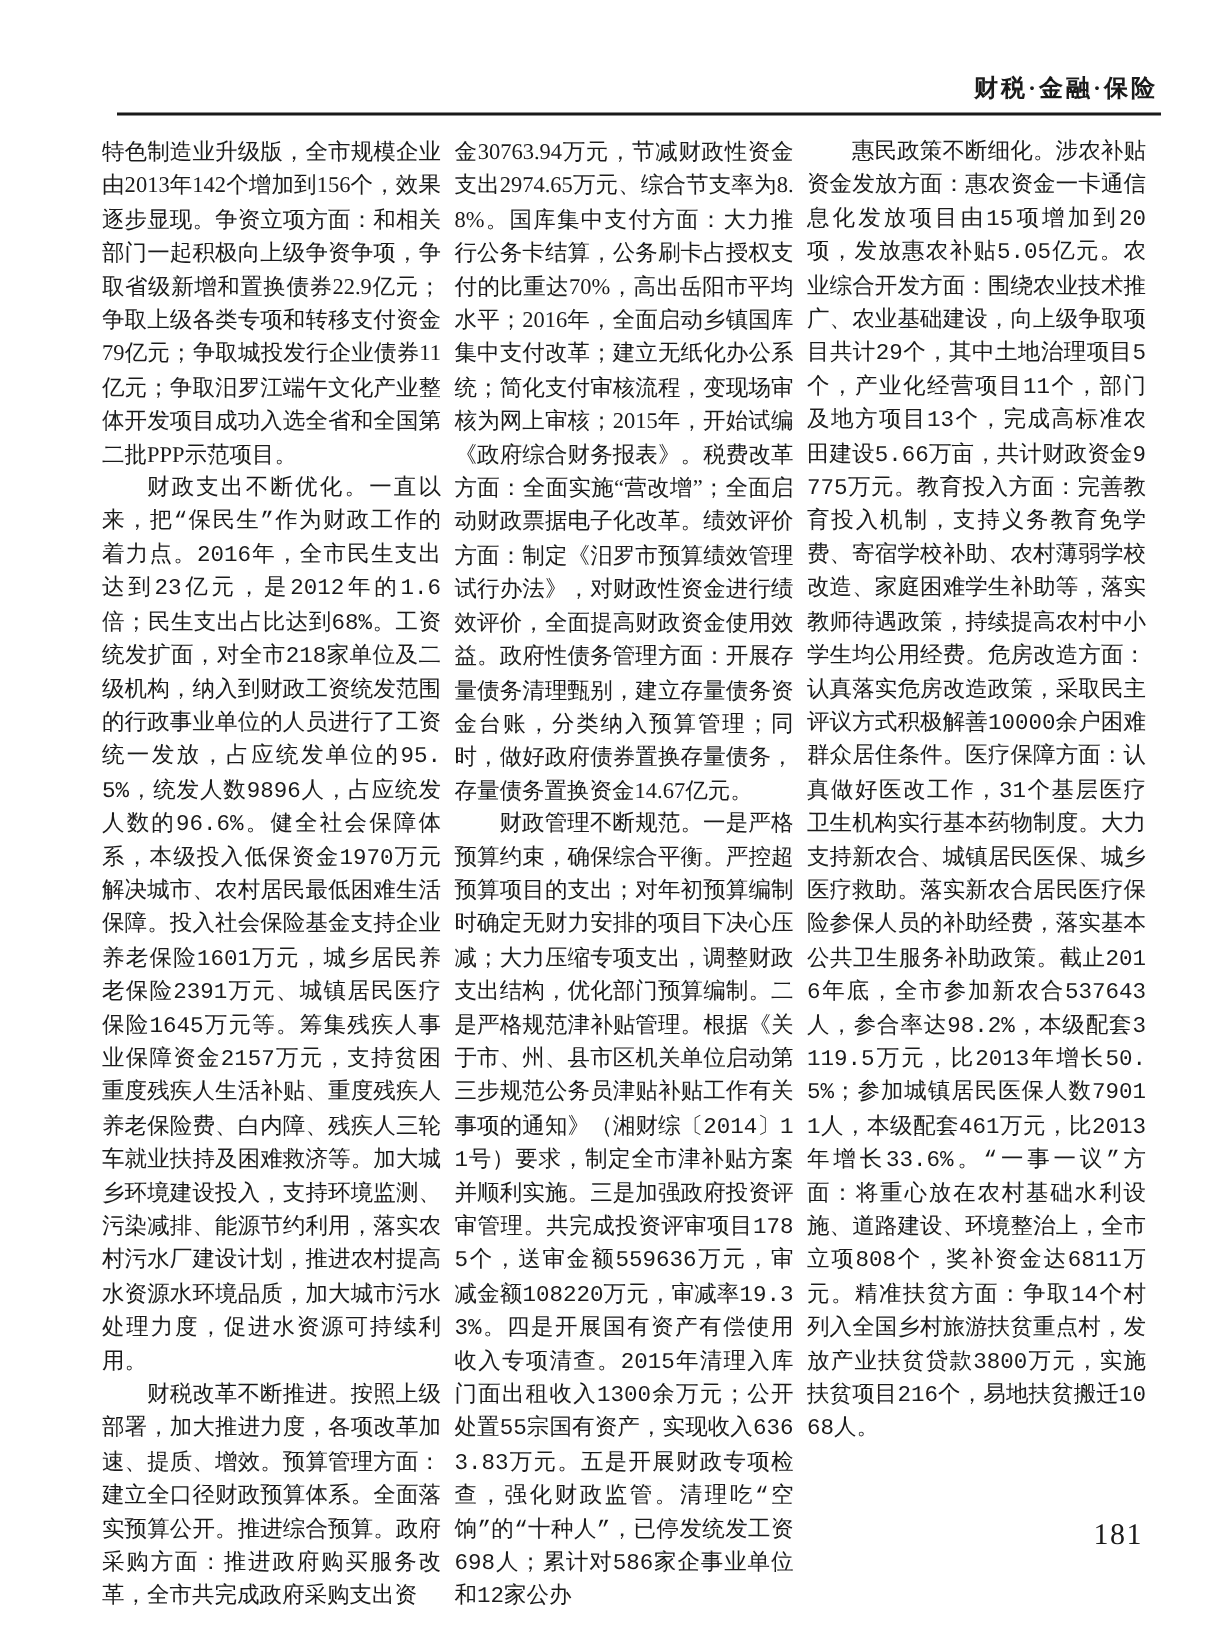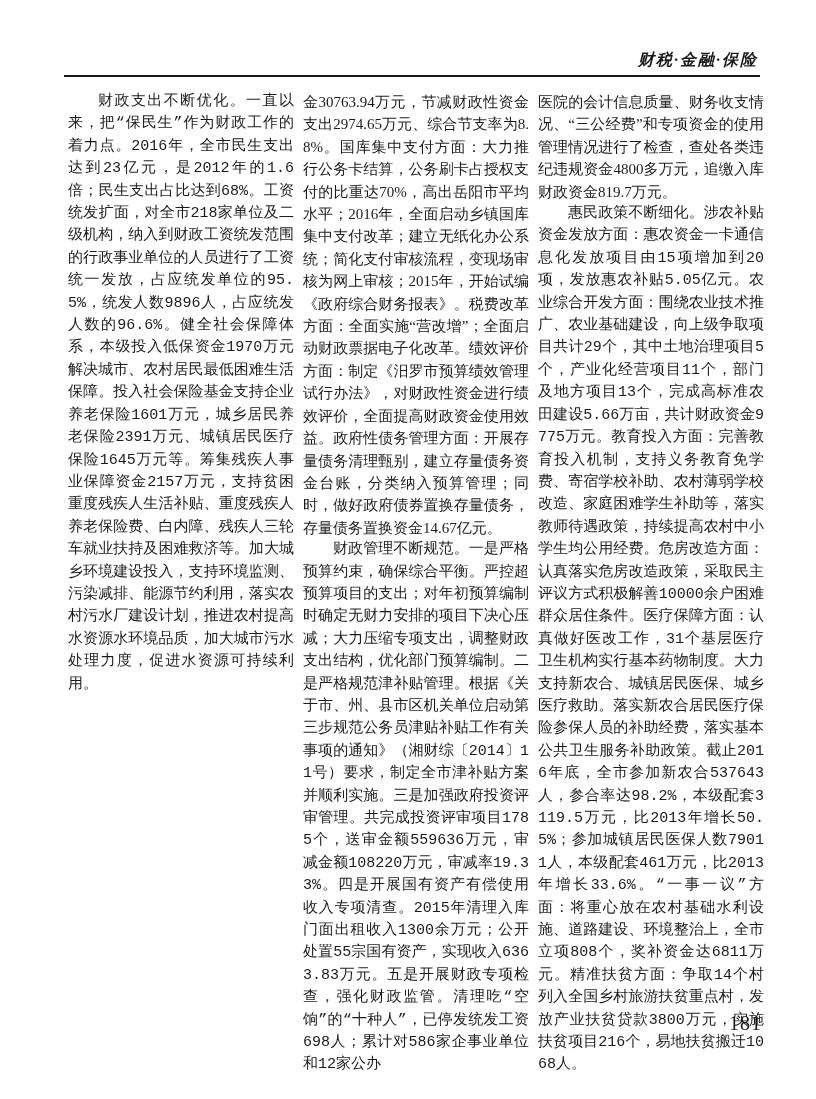--- a/index.html
+++ b/index.html
@@ -15,24 +15,23 @@
     overflow: hidden;
   }
   .page {
     position: relative;
     width: 816px;
     height: 1099px;
     background: #ffffff;
   }
   .header {
     position: absolute;
-    left: 64px;
+    left: 78px;
     top: 50px;
     width: 696px;
-    font-style: italic;
   }
   .header-title {
     text-align: right;
     font-weight: bold;
     font-size: 16px;
     letter-spacing: 2px;
     line-height: 20px;
     padding-right: 2px;
   }
   .header-rule {
@@ -77,27 +76,28 @@
 
 <div class="page">
 
   <div class="header">
     <div class="header-title">财税·金融·保险</div>
     <div class="header-rule"></div>
   </div>
 
   <div class="columns">
     <div class="col">
+        <p class="seg">特色制造业升级版，全市规模企业由2013年142个增加到156个，效果逐步显现。争资立项方面：和相关部门一起积极向上级争资争项，争取省级新增和置换债券22.9亿元；争取上级各类专项和转移支付资金79亿元；争取城投发行企业债券11亿元；争取汨罗江端午文化产业整体开发项目成功入选全省和全国第二批PPP示范项目。</p>
         <p class="seg indent">财政支出不断优化。一直以来，把“保民生”作为财政工作的着力点。2016年，全市民生支出达到23亿元，是2012年的1.6倍；民生支出占比达到68%。工资统发扩面，对全市218家单位及二级机构，纳入到财政工资统发范围的行政事业单位的人员进行了工资统一发放，占应统发单位的95.5%，统发人数9896人，占应统发人数的96.6%。健全社会保障体系，本级投入低保资金1970万元解决城市、农村居民最低困难生活保障。投入社会保险基金支持企业养老保险1601万元，城乡居民养老保险2391万元、城镇居民医疗保险1645万元等。筹集残疾人事业保障资金2157万元，支持贫困重度残疾人生活补贴、重度残疾人养老保险费、白内障、残疾人三轮车就业扶持及困难救济等。加大城乡环境建设投入，支持环境监测、污染减排、能源节约利用，落实农村污水厂建设计划，推进农村提高水资源水环境品质，加大城市污水处理力度，促进水资源可持续利用。</p>
+        <p class="seg indent">财税改革不断推进。按照上级部署，加大推进力度，各项改革加速、提质、增效。预算管理方面：建立全口径财政预算体系。全面落实预算公开。推进综合预算。政府采购方面：推进政府购买服务改革，全市共完成政府采购支出资</p>
       </div>
     <div class="col">
         <p class="seg">金30763.94万元，节减财政性资金支出2974.65万元、综合节支率为8.8%。国库集中支付方面：大力推行公务卡结算，公务刷卡占授权支付的比重达70%，高出岳阳市平均水平；2016年，全面启动乡镇国库集中支付改革；建立无纸化办公系统；简化支付审核流程，变现场审核为网上审核；2015年，开始试编《政府综合财务报表》。税费改革方面：全面实施“营改增”；全面启动财政票据电子化改革。绩效评价方面：制定《汨罗市预算绩效管理试行办法》，对财政性资金进行绩效评价，全面提高财政资金使用效益。政府性债务管理方面：开展存量债务清理甄别，建立存量债务资金台账，分类纳入预算管理；同时，做好政府债券置换存量债务，存量债务置换资金14.67亿元。</p>
         <p class="seg indent">财政管理不断规范。一是严格预算约束，确保综合平衡。严控超预算项目的支出；对年初预算编制时确定无财力安排的项目下决心压减；大力压缩专项支出，调整财政支出结构，优化部门预算编制。二是严格规范津补贴管理。根据《关于市、州、县市区机关单位启动第三步规范公务员津贴补贴工作有关事项的通知》（湘财综〔2014〕11号）要求，制定全市津补贴方案并顺利实施。三是加强政府投资评审管理。共完成投资评审项目1785个，送审金额559636万元，审减金额108220万元，审减率19.33%。四是开展国有资产有偿使用收入专项清查。2015年清理入库门面出租收入1300余万元；公开处置55宗国有资产，实现收入6363.83万元。五是开展财政专项检查，强化财政监管。清理吃“空饷”的“十种人”，已停发统发工资698人；累计对586家企事业单位和12家公办</p>
       </div>
     <div class="col">
-        <p class="seg">医院的会计信息质量、财务收支情况、“三公经费”和专项资金的使用管理情况进行了检查，查处各类违纪违规资金4800多万元，追缴入库财政资金819.7万元。</p>
         <p class="seg indent">惠民政策不断细化。涉农补贴资金发放方面：惠农资金一卡通信息化发放项目由15项增加到20项，发放惠农补贴5.05亿元。农业综合开发方面：围绕农业技术推广、农业基础建设，向上级争取项目共计29个，其中土地治理项目5个，产业化经营项目11个，部门及地方项目13个，完成高标准农田建设5.66万亩，共计财政资金9775万元。教育投入方面：完善教育投入机制，支持义务教育免学费、寄宿学校补助、农村薄弱学校改造、家庭困难学生补助等，落实教师待遇政策，持续提高农村中小学生均公用经费。危房改造方面：认真落实危房改造政策，采取民主评议方式积极解善10000余户困难群众居住条件。医疗保障方面：认真做好医改工作，31个基层医疗卫生机构实行基本药物制度。大力支持新农合、城镇居民医保、城乡医疗救助。落实新农合居民医疗保险参保人员的补助经费，落实基本公共卫生服务补助政策。截止2016年底，全市参加新农合537643人，参合率达98.2%，本级配套3119.5万元，比2013年增长50.5%；参加城镇居民医保人数79011人，本级配套461万元，比2013年增长33.6%。“一事一议”方面：将重心放在农村基础水利设施、道路建设、环境整治上，全市立项808个，奖补资金达6811万元。精准扶贫方面：争取14个村列入全国乡村旅游扶贫重点村，发放产业扶贫贷款3800万元，实施扶贫项目216个，易地扶贫搬迁1068人。</p>
       </div>
   </div>
 
   <div class="footer-pagenum">181</div>
 
 </div>
 
 </body></html>

